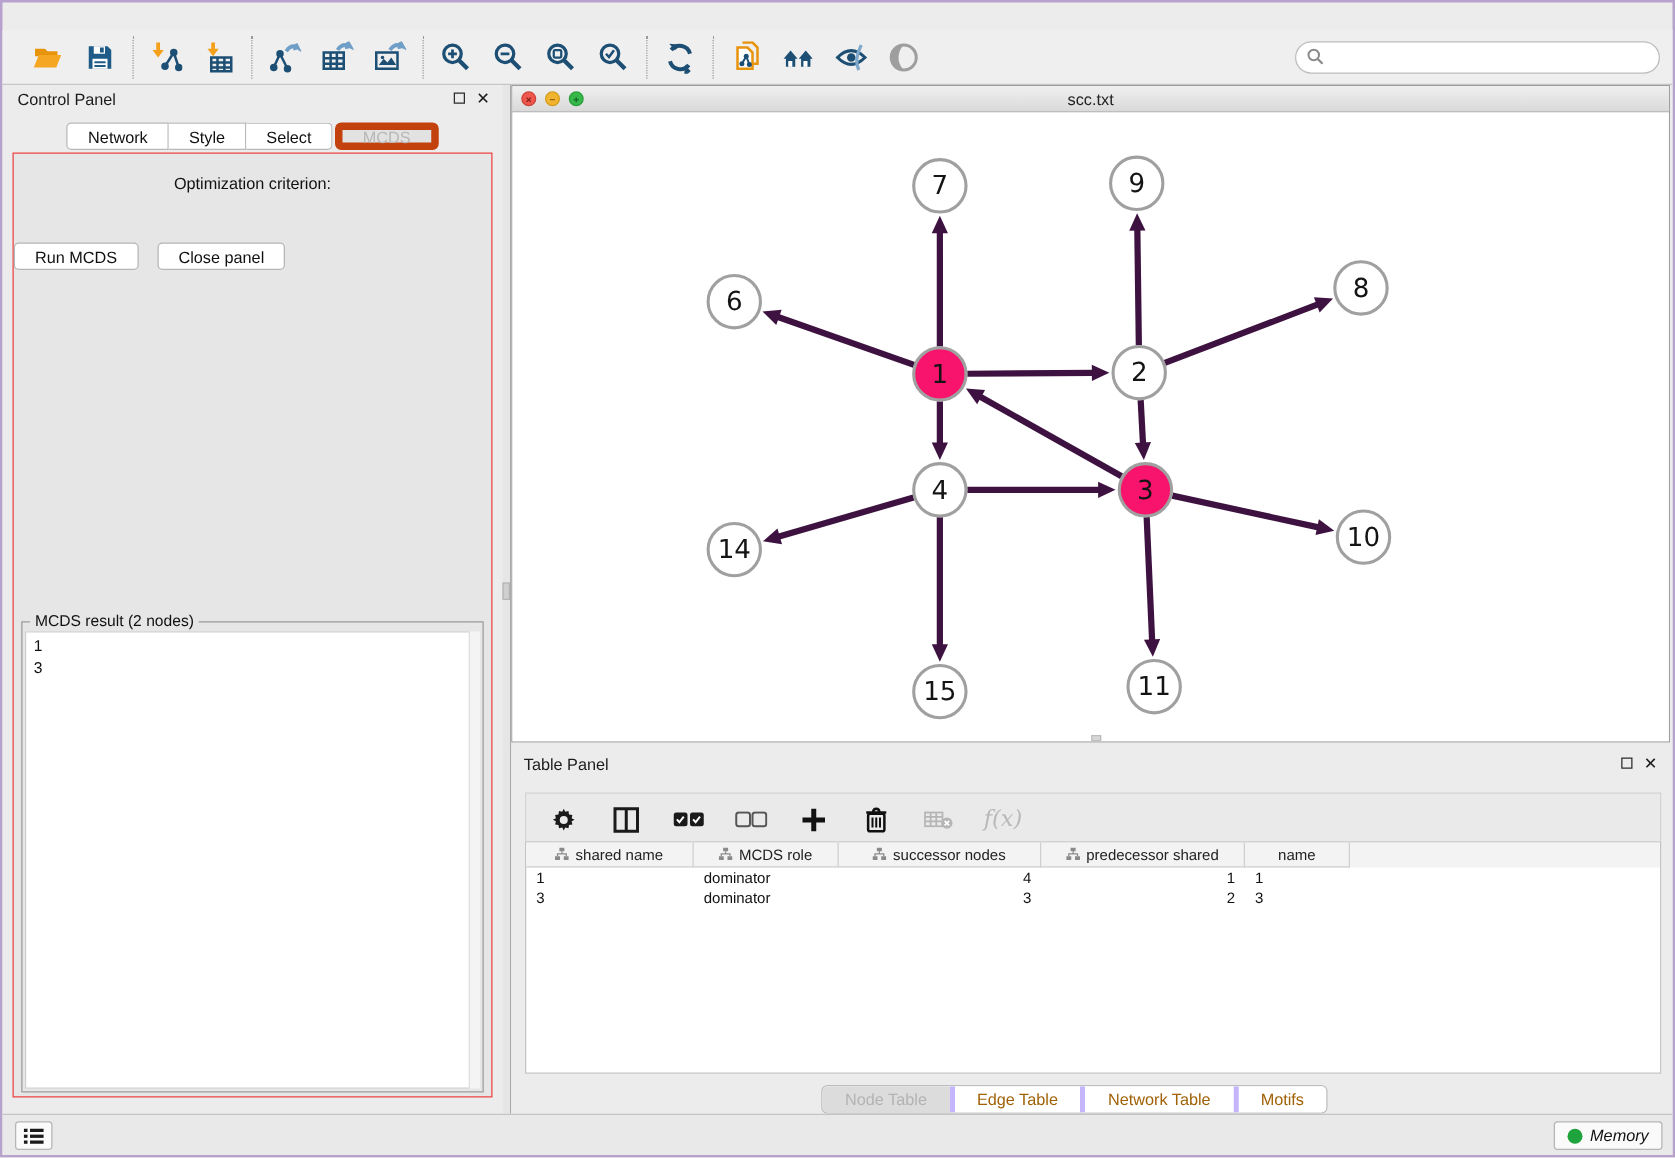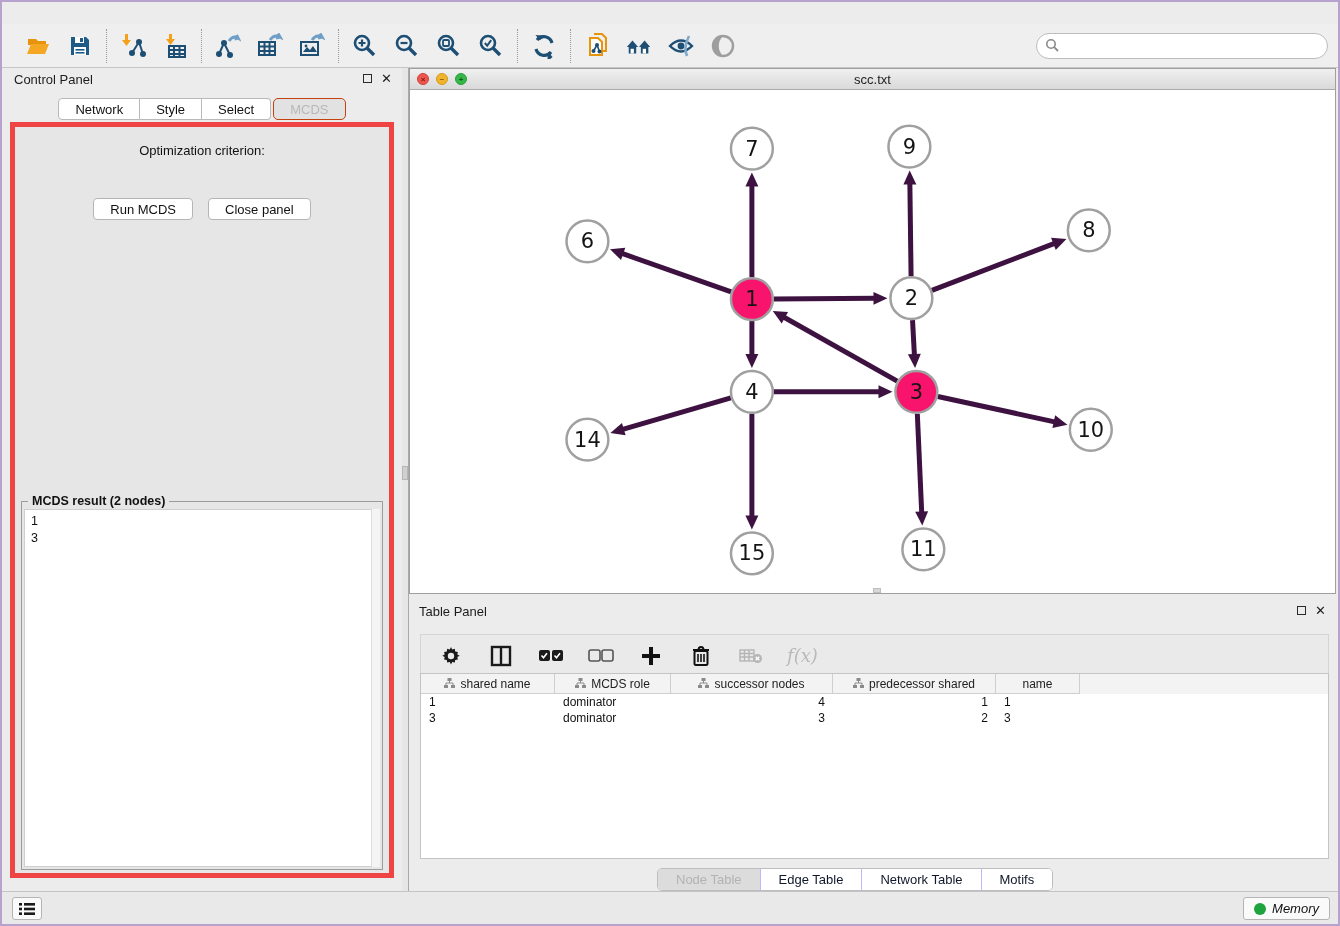--- a/index.html
+++ b/index.html
@@ -29,29 +29,29 @@
 
   
   .cp-header { position:absolute; top:4px; left:12px; font-size:13px; color:#1c1c1c; }
   .panel-ctrls { position:absolute; top:6px; right:10px; display:flex; gap:9px; align-items:center; }
   .float-box { width:9px; height:9px; border:1.5px solid #2b2b2b; display:inline-block; }
   .close-x { font-size:13px; font-weight:bold; color:#1c1c1c; line-height:9px; }
   .cp-tabs { position:absolute; top:30px; left:0; right:0; display:flex; justify-content:center; align-items:flex-end; height:22px; }
   .cp-tab { height:22px; padding:0 16px; font-size:13px; background:#fff; border:1px solid #b9b9b9; border-left:none; display:flex; align-items:center; color:#111; }
   .cp-tab:first-child { border-left:1px solid #b9b9b9; border-radius:4px 0 0 4px; }
   .cp-tab.last-plain { border-radius:0 4px 4px 0; }
-  .cp-tab.disabled-active { background:#e2e2e2; color:#b8b8b8; border:1px solid #c2410c; border-radius:5px; margin-left:2px; }
-  .cp-content { position:absolute; left:8px; right:8px; top:54px; bottom:13px; background:#e6e6e6; border:5px solid #ef4444; }
+  .cp-tab.disabled-active { background:#e2e2e2; color:#b8b8b8; border:6px solid #c2410c; border-radius:5px; margin-left:2px; }
+  .cp-content { position:absolute; left:8px; right:8px; top:54px; bottom:13px; background:#e6e6e6; border:1px solid #ef4444; }
   .opt-label { margin-top:16px; text-align:center; font-size:13px; color:#111; }
   .dropdown { position:absolute; left:37px; right:37px; top:38px; height:23px; background:#fff; border:1px solid #b2b2b2; border-radius:4px; font-size:13px; display:flex; align-items:center; padding:0 8px; color:#111; }
   .dd-stepper { margin-left:auto; display:flex; flex-direction:column; line-height:5px; color:#555; font-size:7px; }
-  .btn-row { position:absolute; top:71px; left:0; right:0; display:flex; justify-content:center; gap:15px; }
+  .btn-row { position:absolute; top:71px; left:0; right:0; display:flex; gap:15px; }
   .aq-btn { height:22px; padding:0 16px; background:#fff; border:1px solid #b5b5b5; border-radius:4px; font-size:13px; color:#111; display:flex; align-items:center; }
   .result-group { position:absolute; left:6px; right:6px; top:374px; bottom:3px; border:1px solid #9c9c9c; background:#e6e6e6; }
-  .result-legend { position:absolute; top:-8px; left:6px; background:#e6e6e6; padding:0 4px; font-size:12.5px; color:#111;font-weight:bold; }
+  .result-legend { position:absolute; top:-8px; left:6px; background:#e6e6e6; padding:0 4px; font-size:12.5px; color:#111; }
   .result-area { position:absolute; inset:7px 2px 2px 2px; background:#fff; border:1px solid #cfcfcf; font-size:12.5px; color:#111; padding:3px 6px; line-height:17px; white-space:pre; overflow:hidden; }
   .result-scroll { position:absolute; top:7px; bottom:2px; right:2px; width:9px; background:#f4f4f4; border-left:1px solid #ddd; }
 
   
   .net-window { position:absolute; left:0; top:0; right:2px; height:526px; background:#fff; border:1px solid #9f9f9f; }
   .net-titlebar { height:21px; background:linear-gradient(#f0f0f0,#d9d9d9); border-bottom:1px solid #ababab; position:relative; }
   .net-title { position:absolute; left:0; right:0; top:3px; text-align:center; font-size:13px; color:#222; }
   .net-lights { position:absolute; left:7px; top:4px; display:flex; gap:7px; }
   .nl { width:12px; height:12px; border-radius:50%; font-size:8px; font-weight:bold; display:flex; align-items:center; justify-content:center; }
   .nl.red { background:#ee574d; border:1px solid #ce4138; color:#7c1a12; }
@@ -63,21 +63,21 @@
   
   .table-panel { position:absolute; left:0; top:530px; right:2px; bottom:0; background:#ececec; }
   .tp-header { position:absolute; top:6px; left:10px; font-size:13px; color:#1c1c1c; }
   .tp-toolbar { position:absolute; left:11px; right:7px; top:36px; height:43px; background:#eaeaea; border:1px solid #d4d4d4; display:flex; align-items:center; gap:22px; padding:0 16px; }
   .tp-table { position:absolute; left:11px; right:7px; top:75px; height:186px; background:#fff; border:1px solid #c4c4c4; overflow:hidden; }
   .thead { display:flex; height:20px; background:#f3f3f3; }
   .th { border-right:1px solid #cfcfcf; border-bottom:1px solid #cfcfcf; display:flex; align-items:center; justify-content:center; gap:5px; font-size:12px; color:#222; position:relative; }
   .trow { display:flex; height:16px; font-size:12px; color:#111; }
   .td { padding:1px 8px; overflow:hidden; white-space:nowrap; }
   .bottom-tabs { position:absolute; left:248px; top:270px; height:23px; display:inline-flex; border:1px solid #bdbdbd; border-radius:5px; overflow:hidden; background:#fff; }
-  .bt-tab { padding:0 18px; font-size:13px; display:flex; align-items:center; background:#fff; color:#0f172a; border-left:1px solid #c4b5fd; }
+  .bt-tab { padding:0 18px; font-size:13px; display:flex; align-items:center; background:#fff; color:#a16207; border-left:4px solid #c4b5fd; }
   .bt-tab:first-child { border-left:none; }
   .bt-tab.disabled-active { background:#dcdcdc; color:#b3b3b3; }
 
   
   .statusbar { position:absolute; left:0; bottom:0; right:0; height:33px; background:#e9e9e9; border-top:1px solid #c4c4c4; }
   .sb-left-btn { position:absolute; left:10px; top:5px; width:30px; height:23px; background:#fafafa; border:1px solid #b5b5b5; border-radius:3px; display:flex; align-items:center; justify-content:center; }
   .sb-mem-btn { position:absolute; right:8px; top:5px; height:23px; padding:0 10px; background:#fafafa; border:1px solid #b5b5b5; border-radius:3px; display:flex; align-items:center; gap:6px; font-size:13px; color:#111;font-style:italic; }
   .mem-dot { width:12px; height:12px; border-radius:50%; background:#1fa33c; }
   .fx-label { font-family:"DejaVu Serif","Liberation Serif",serif; font-style:italic; font-size:18px; color:#b9b9b9; }
 </style>

